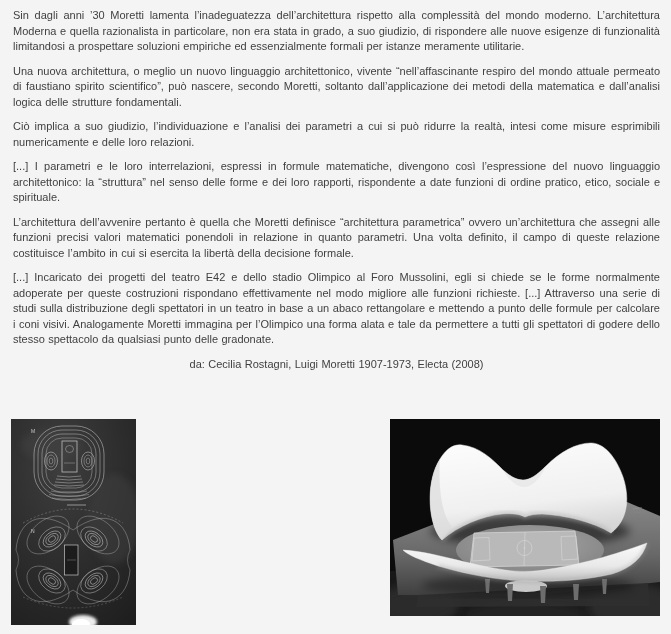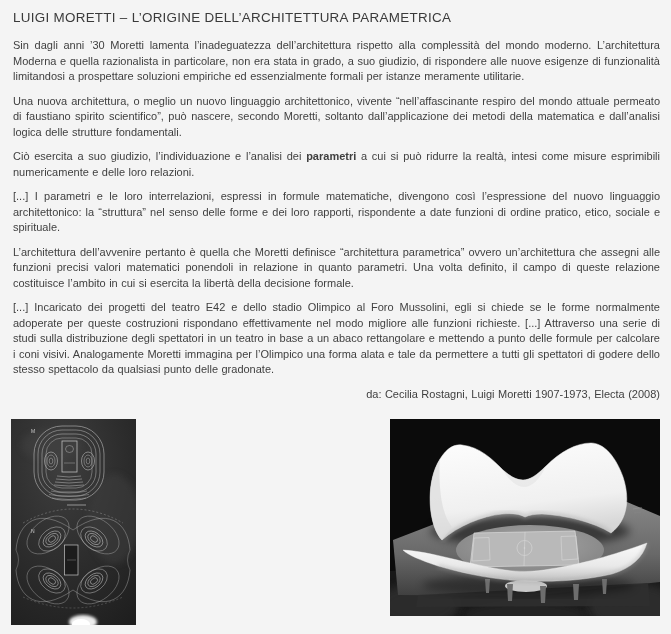--- a/index.html
+++ b/index.html
@@ -11,40 +11,39 @@
   .content { padding: 8px 11px 0 13px; }
   .page-title {
     font-size: 13.4px; font-weight: normal; letter-spacing: 0.3px;
     color: #3a3a3a; margin: 2px 0 13px 0;
   }
   .text-area { height: 411px; overflow: hidden; }
   .body-par {
     font-size: 11px; line-height: 15.5px; text-align: justify;
     margin: 0 0 9px 0; color: #3f3f3f; word-spacing: 0.4px;
   }
-  .citation { text-align: right; margin-top: 3px; }
+  .citation { text-align: center; margin-top: 3px; }
   .figures {
     display: flex; justify-content: space-between; align-items: flex-start;
     margin-left: -2px; width: 649px;
   }
   figure { margin: 0; padding: 0; }
   svg { display: block; }
-  strong { font-weight: bold; }
+  strong { font-weight: normal; }
 </style>
 </head>
 <body>
 
 <div class="content">
 
   <div class="text-area">
-    <h1 class="page-title">LUIGI MORETTI – L’ORIGINE DELL’ARCHITETTURA PARAMETRICA</h1>
 
     <p class="body-par">Sin dagli anni ’30 Moretti lamenta l’inadeguatezza dell’architettura rispetto alla complessità del mondo moderno. L’architettura Moderna e quella razionalista in particolare, non era stata in grado, a suo giudizio, di rispondere alle nuove esigenze di funzionalità limitandosi a prospettare soluzioni empiriche ed essenzialmente formali per istanze meramente utilitarie.</p>
     <p class="body-par">Una nuova architettura, o meglio un nuovo linguaggio architettonico, vivente “nell’affascinante respiro del mondo attuale permeato di faustiano spirito scientifico”, può nascere, secondo Moretti, soltanto dall’applicazione dei metodi della matematica e dall’analisi logica delle strutture fondamentali.</p>
-    <p class="body-par"><span>Ciò esercita a suo giudizio, l’individuazione e l’analisi dei </span><strong>parametri</strong><span> a cui si può ridurre la realtà, intesi come misure esprimibili numericamente e delle loro relazioni.</span></p>
+    <p class="body-par"><span>Ciò implica a suo giudizio, l’individuazione e l’analisi dei </span><strong>parametri</strong><span> a cui si può ridurre la realtà, intesi come misure esprimibili numericamente e delle loro relazioni.</span></p>
     <p class="body-par">[...] I parametri e le loro interrelazioni, espressi in formule matematiche, divengono così l’espressione del nuovo linguaggio architettonico: la “struttura” nel senso delle forme e dei loro rapporti, rispondente a date funzioni di ordine pratico, etico, sociale e spirituale.</p>
     <p class="body-par">L’architettura dell’avvenire pertanto è quella che Moretti definisce “architettura parametrica” ovvero un’architettura che assegni alle funzioni precisi valori matematici ponendoli in relazione in quanto parametri. Una volta definito, il campo di queste relazione costituisce l’ambito in cui si esercita la libertà della decisione formale.</p>
     <p class="body-par">[...] Incaricato dei progetti del teatro E42 e dello stadio Olimpico al Foro Mussolini, egli si chiede se le forme normalmente adoperate per queste costruzioni rispondano effettivamente nel modo migliore alle funzioni richieste. [...] Attraverso una serie di studi sulla distribuzione degli spettatori in un teatro in base a un abaco rettangolare e mettendo a punto delle formule per calcolare i coni visivi. Analogamente Moretti immagina per l’Olimpico una forma alata e tale da permettere a tutti gli spettatori di godere dello stesso spettacolo da qualsiasi punto delle gradonate.</p>
 
     <p class="body-par citation">da: Cecilia Rostagni, Luigi Moretti 1907-1973, Electa (2008)</p>
   </div>
 
   <div class="figures">
 
     <figure>

